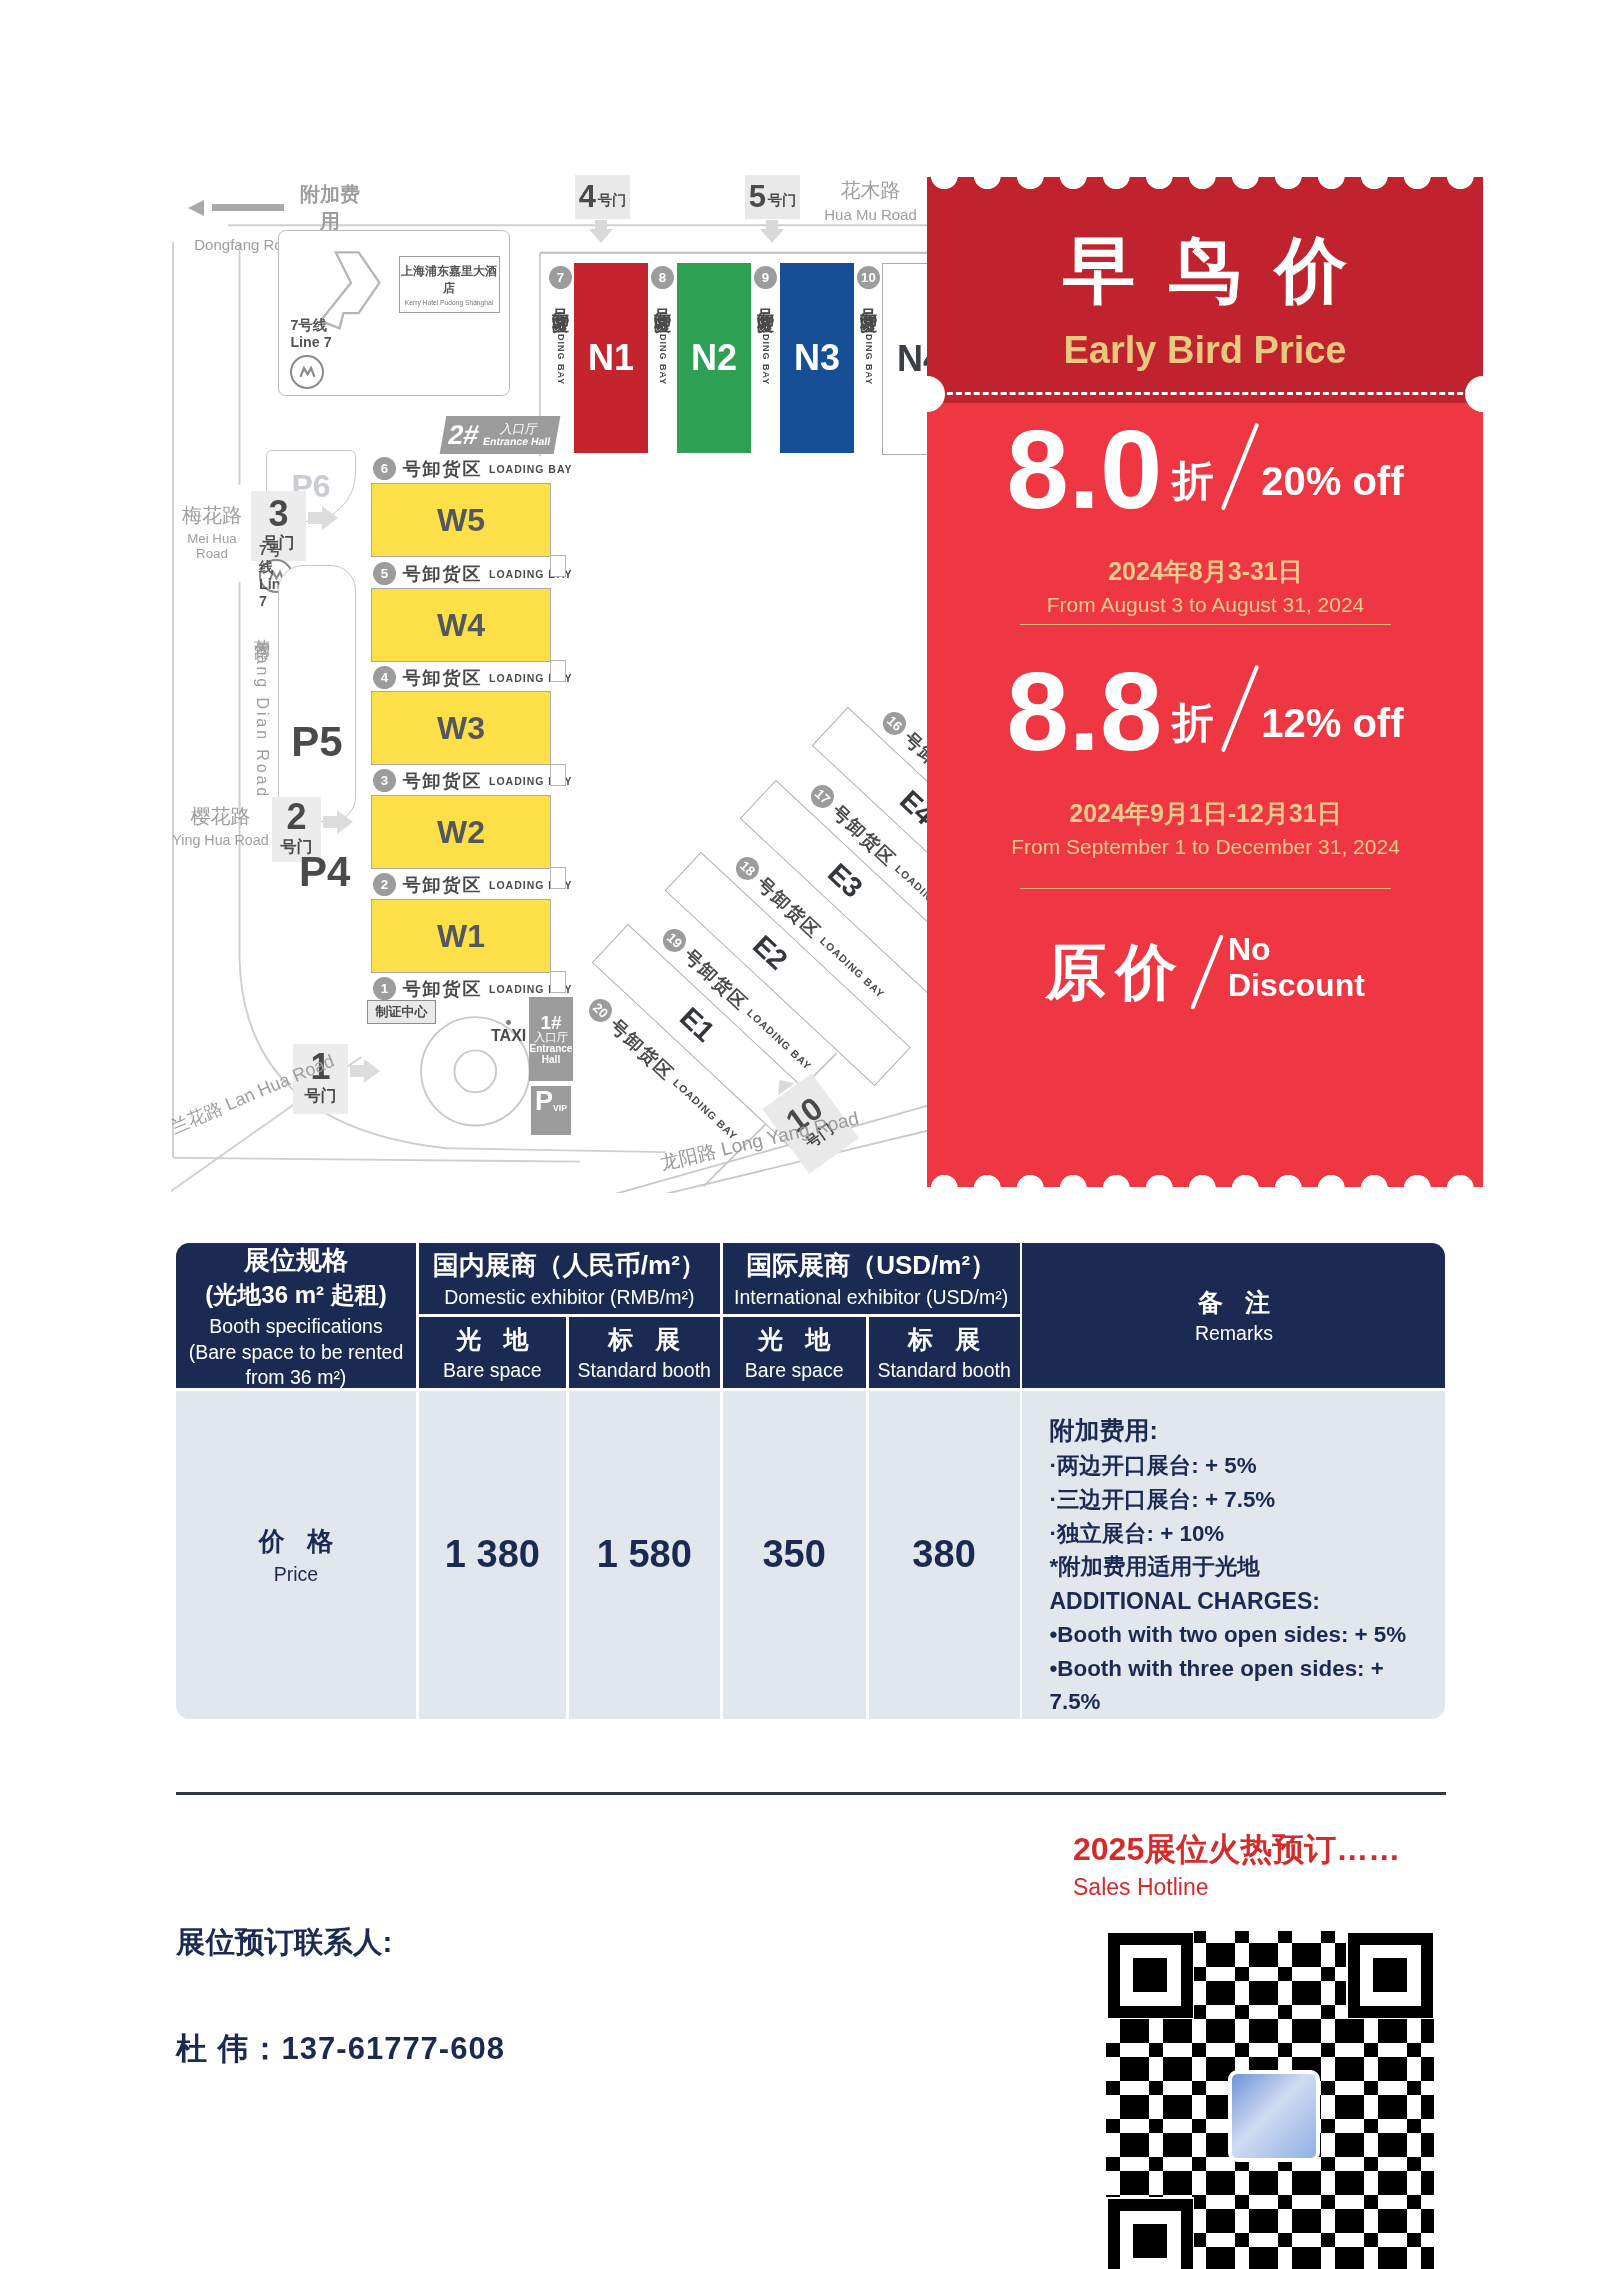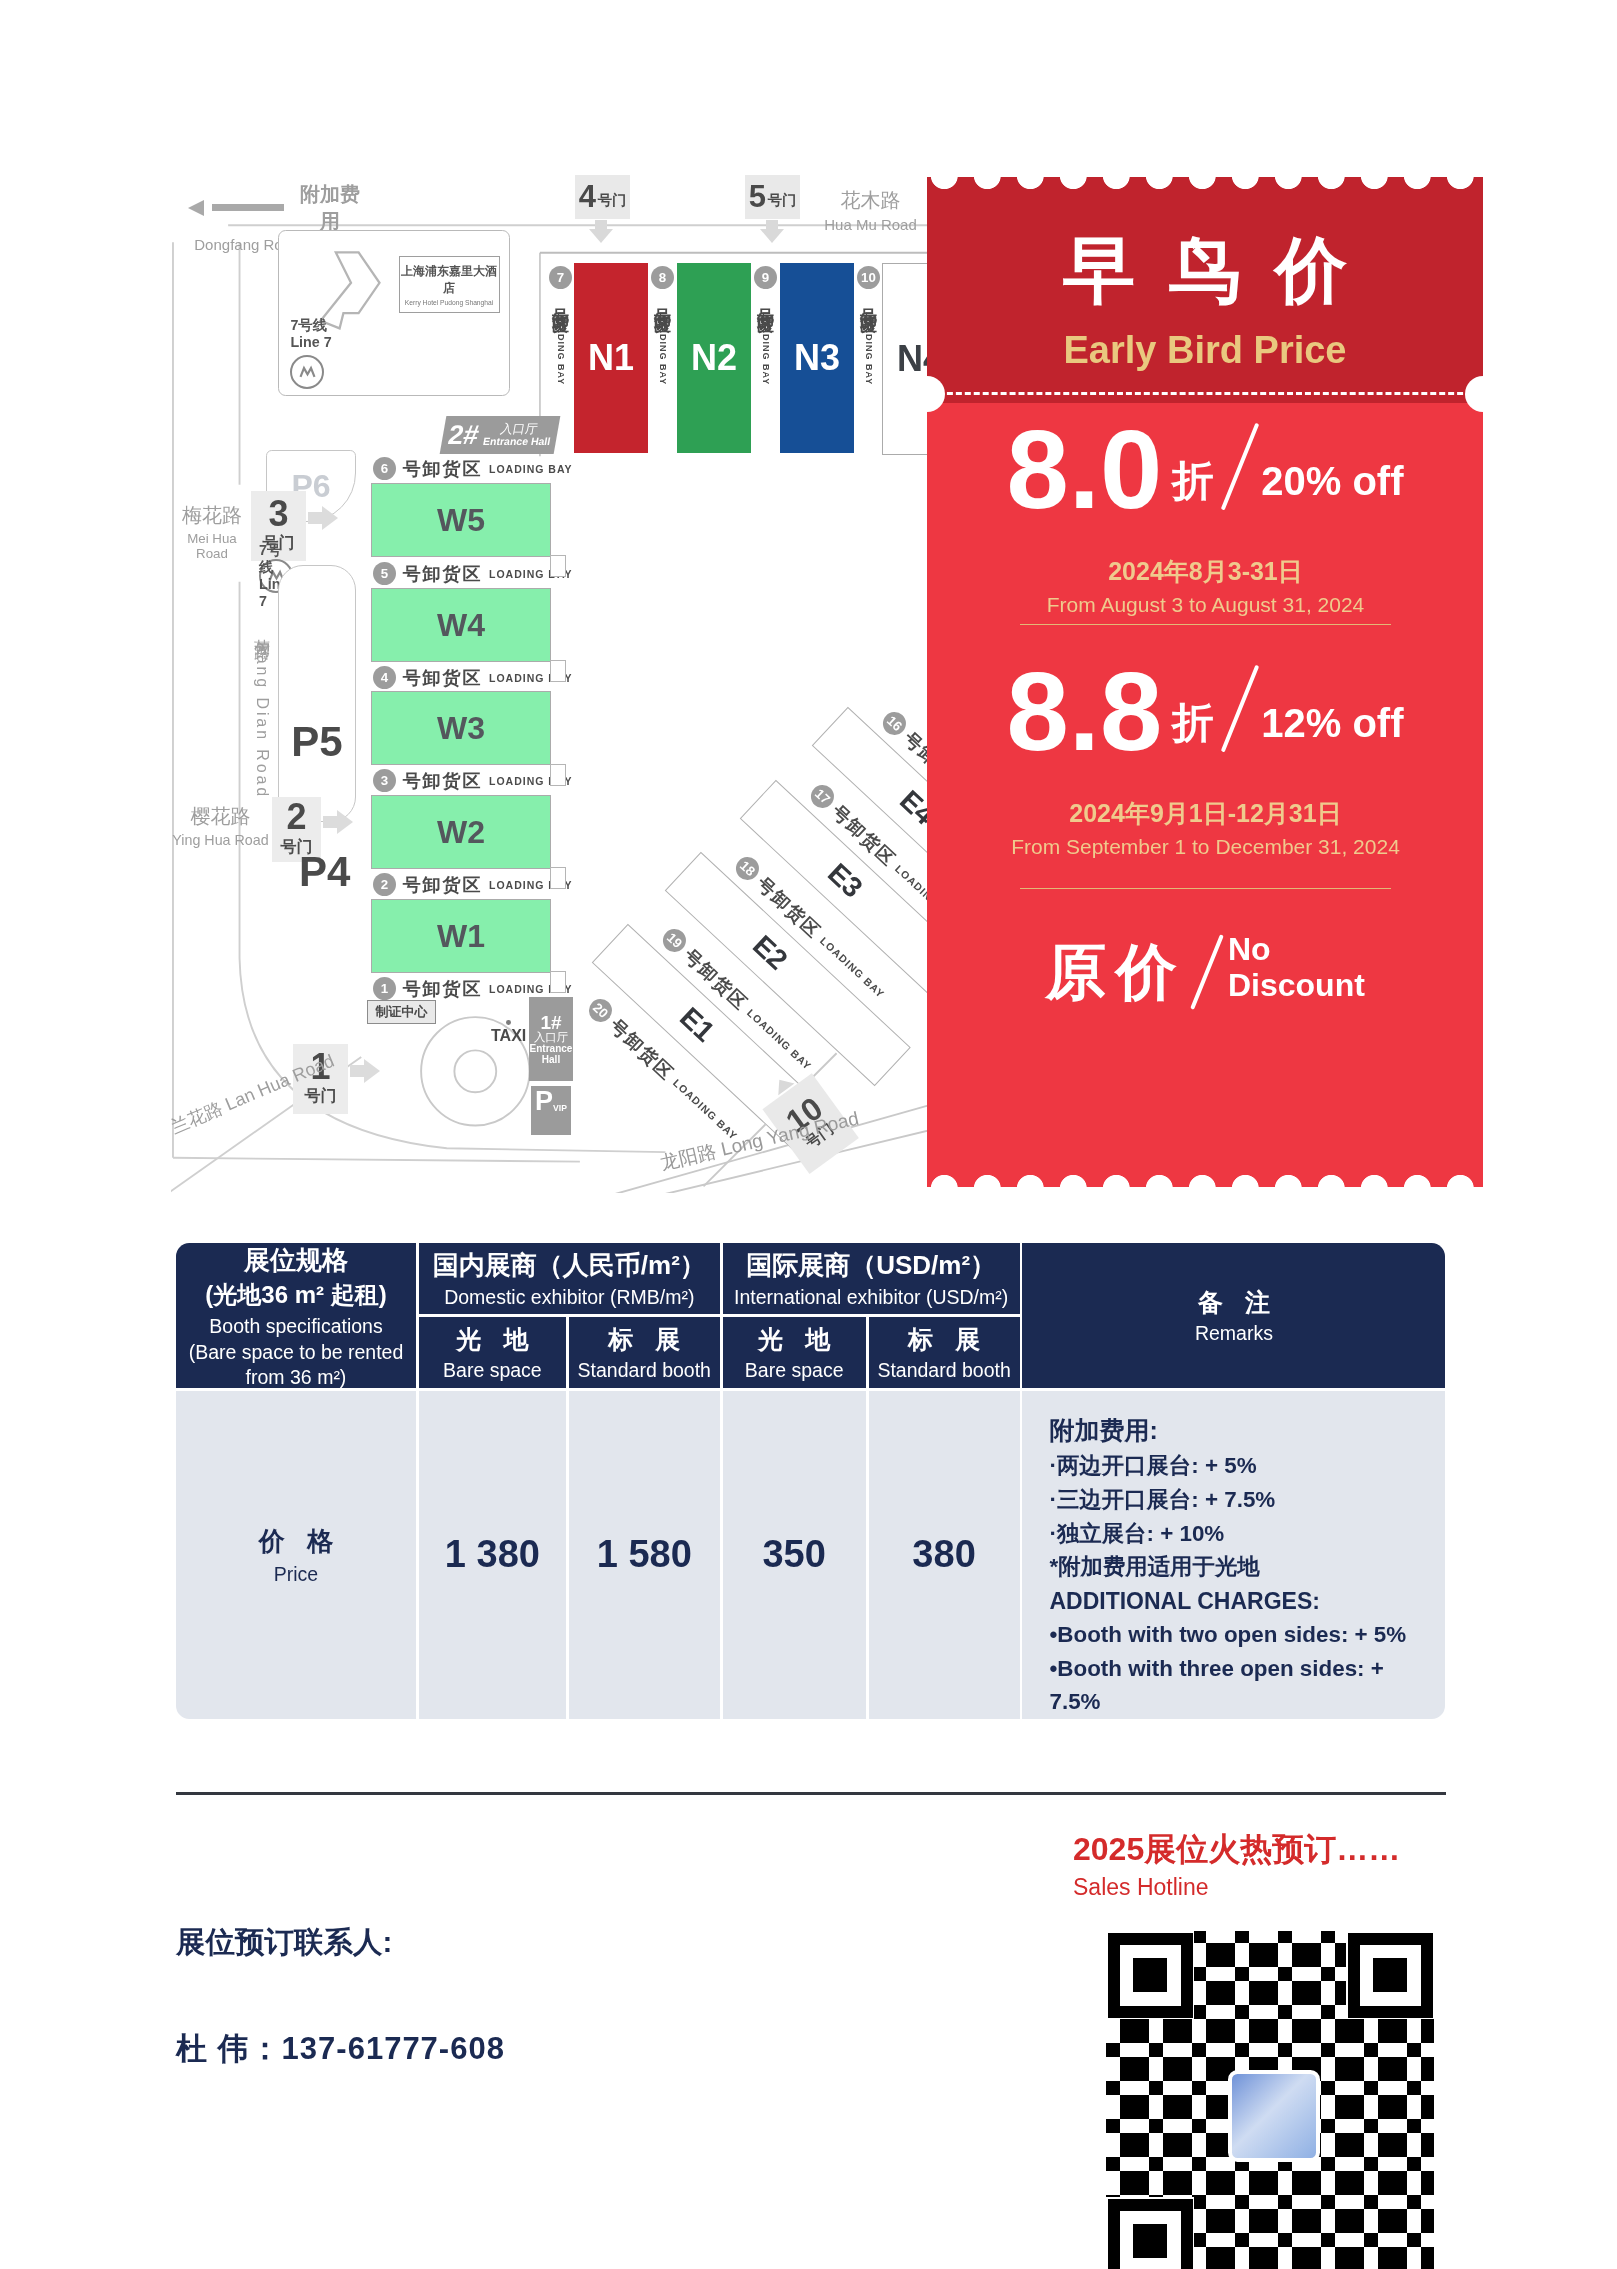--- a/index.html
+++ b/index.html
@@ -40,21 +40,21 @@
   .ent1 .num{font-size:19px;font-weight:800;}
   .ent1 .cn{font-size:11.4px;}
   .ent1 .en{font-size:10px;font-weight:700;}
   .pvip{position:absolute;left:360px;top:915px;width:40px;height:49px;background:#9B9B9B;color:#fff;display:flex;align-items:flex-start;justify-content:center;}
   .pvip .p{font-size:27px;font-weight:800;}
   .pvip .v{font-size:8.6px;font-weight:700;margin-top:17px;}
   .bay-circle{width:23px;height:23px;border-radius:50%;background:#9C9C9C;color:#fff;font-weight:700;font-size:13.3px;display:flex;align-items:center;justify-content:center;flex:none;}
   .w-bay{position:absolute;left:202px;height:25px;display:flex;align-items:center;gap:6.7px;}
   .bay-cn{font-size:18px;font-weight:700;color:#4A4A4A;letter-spacing:1.9px;}
   .bay-en{font-size:10.5px;font-weight:700;color:#4A4A4A;letter-spacing:1px;}
-  .w-hall{position:absolute;left:200px;width:178px;height:72px;border:1.9px solid #ABABAB;background:#86efac;display:flex;align-items:center;justify-content:center;font-size:32px;font-weight:800;color:#54575D;}
+  .w-hall{position:absolute;left:200px;width:178px;height:72px;border:1.9px solid #ABABAB;background:#fde047;display:flex;align-items:center;justify-content:center;font-size:32px;font-weight:800;color:#54575D;}
   .dock{position:absolute;width:14.3px;height:20px;background:#fff;border:1.4px solid #B5B5B5;}
   .n-bay{position:absolute;top:95px;width:25px;display:flex;flex-direction:column;align-items:center;gap:5.7px;}
   .vtxt{writing-mode:vertical-rl;font-size:17px;font-weight:700;color:#4A4A4A;letter-spacing:2.9px;}
   .vtxt-en{writing-mode:vertical-rl;font-size:9px;font-weight:700;color:#4A4A4A;letter-spacing:1px;}
   .n-hall{position:absolute;top:92px;width:74px;height:190px;display:flex;align-items:center;justify-content:center;font-size:36px;font-weight:800;color:#fff;}
   .n4{background:#fff !important;border:1.9px solid #ABABAB;color:#3C4046;}
   .e-wing{position:absolute;transform:rotate(43deg);transform-origin:15px 15px;}
   .e-bay{display:flex;align-items:center;gap:5.7px;height:27px;}
   .e-hall{margin:5.7px 0 0 -34px;width:285px;height:51px;border:1.9px solid #B1B1B1;background:#fff;display:flex;align-items:center;}
   .e-lbl{margin-left:101px;font-size:28.5px;font-weight:800;color:#34373C;}
@@ -174,21 +174,21 @@
 
     <div class="gate-top" style="left:574px;top:3.8px;">
       <span class="num">5</span>
       <span class="lbl">号门</span>
     </div>
     <div class="arr-d" style="left:589px;top:49px;">
         <span class="ad-bar"></span>
         <span class="ad-head"></span>
       </div>
 
-    <div class="roadlbl" style="left:647px;top:16px;width:105px;">
+    <div class="roadlbl" style="left:647px;top:6px;width:105px;">
       <div class="cn">花木路</div>
       <div class="en">Hua Mu Road</div>
     </div>
 
     <div class="hotel">
       <svg style="position:absolute;left:15px;top:9.5px;" width="114" height="114" viewBox="0 0 60 60">
         <path d="M22,6 L34,6 L45,22 L34,38 L26,38 L24,46 L14,42 L30,22 Z" fill="none" stroke="#B5B5B5" stroke-width="1.2"></path>
       </svg>
       <div class="hotel-box">
         <div class="cn">上海浦东嘉里大酒店</div>

